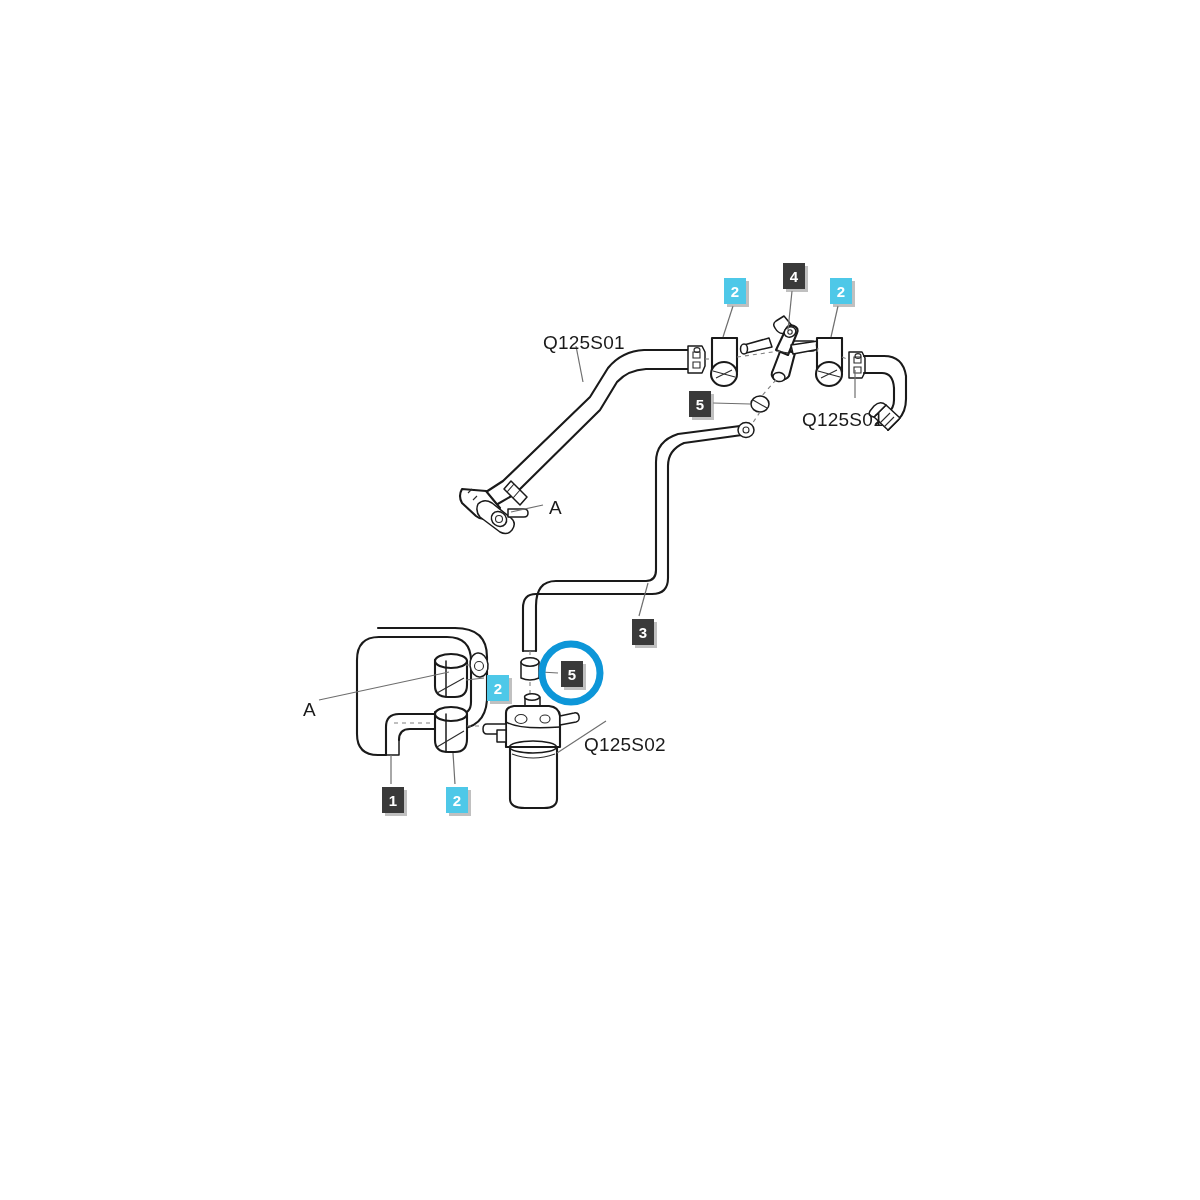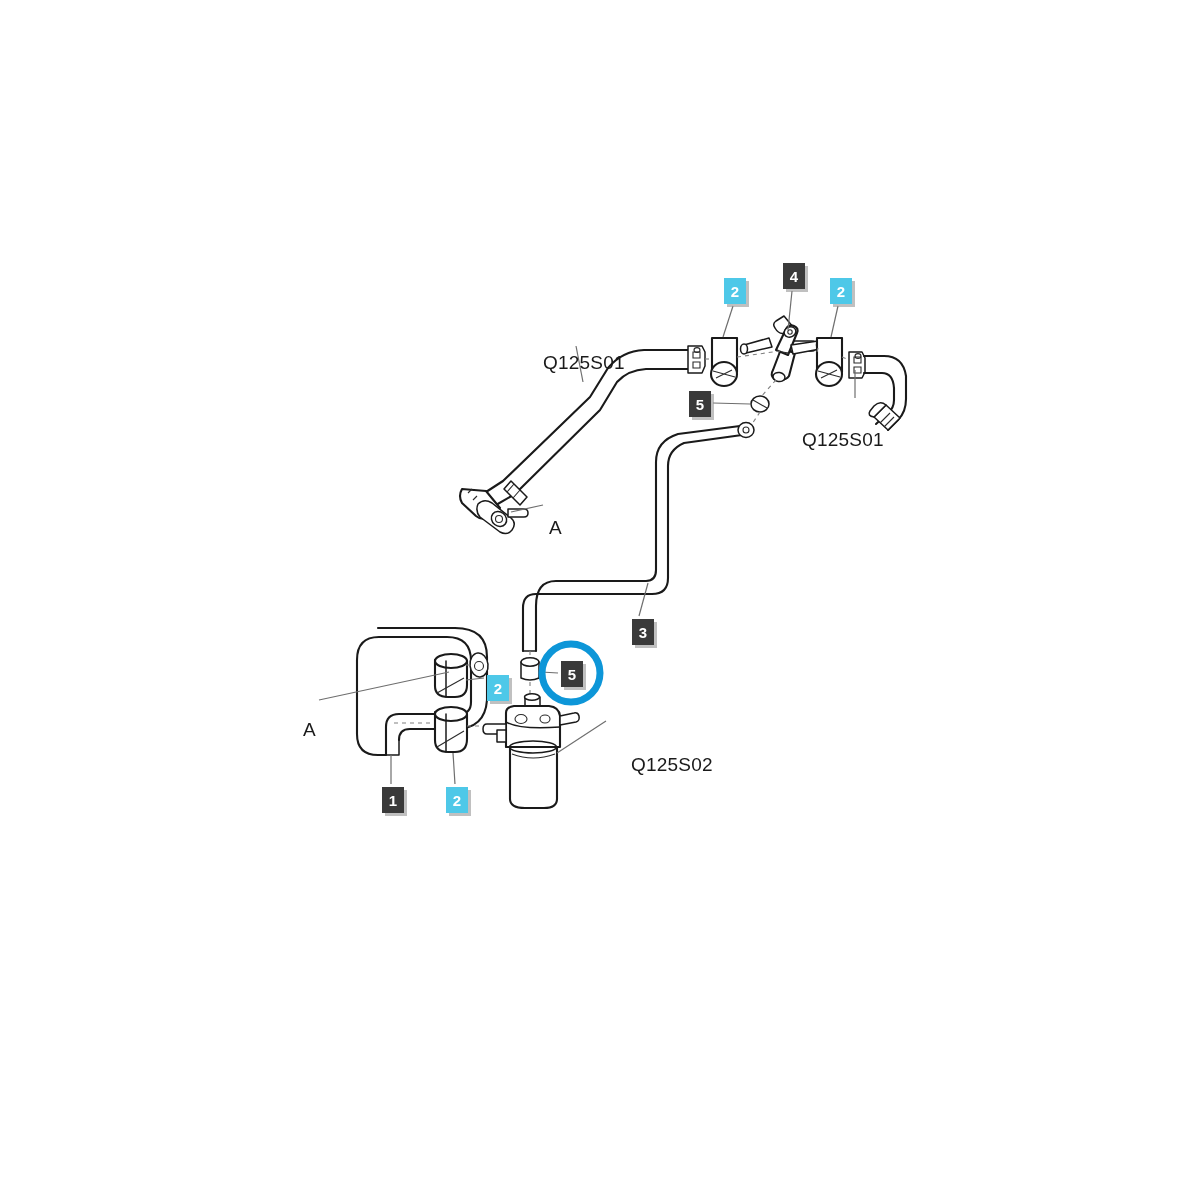--- a/index.html
+++ b/index.html
@@ -26,21 +26,20 @@
     width: 1200px;
     height: 1200px;
   }
   .txt {
     position: absolute;
     font-family: "Liberation Sans", sans-serif;
     font-size: 19px;
     color: #1a1a1a;
     white-space: nowrap;
     letter-spacing: 0.2px;
-    margin-top: 20px;
   }
   .badge {
     position: absolute;
     width: 22px;
     height: 26px;
     font-family: "Liberation Sans", sans-serif;
     font-size: 15px;
     font-weight: bold;
     color: #ffffff;
     display: flex;
@@ -246,21 +245,21 @@
       <path class="leader" d="M391,784 L391,755"></path>
 
       <path class="leader" d="M455,784 L453,753"></path>
     </g>
 
     <circle cx="571" cy="673" r="29" fill="none" stroke="#0d96d8" stroke-width="7"></circle>
   </svg>
 
   <div class="txt" style="left:543px; top:332px;">Q125S01</div>
   <div class="txt" style="left:802px; top:409px;">Q125S01</div>
-  <div class="txt" style="left:631px; top:734px;">Q125S02</div>
+  <div class="txt" style="left:584px; top:734px;">Q125S02</div>
   <div class="txt" style="left:549px; top:497px;">A</div>
   <div class="txt" style="left:303px; top:699px;">A</div>
 
   <div class="badge badge-cyan" style="left:724px; top:278px;">2</div>
   <div class="badge badge-dark" style="left:783px; top:263px;">4</div>
   <div class="badge badge-cyan" style="left:830px; top:278px;">2</div>
   <div class="badge badge-dark" style="left:689px; top:391px;">5</div>
   <div class="badge badge-dark" style="left:632px; top:619px;">3</div>
   <div class="badge badge-dark" style="left:561px; top:661px;">5</div>
   <div class="badge badge-cyan" style="left:487px; top:675px;">2</div>

